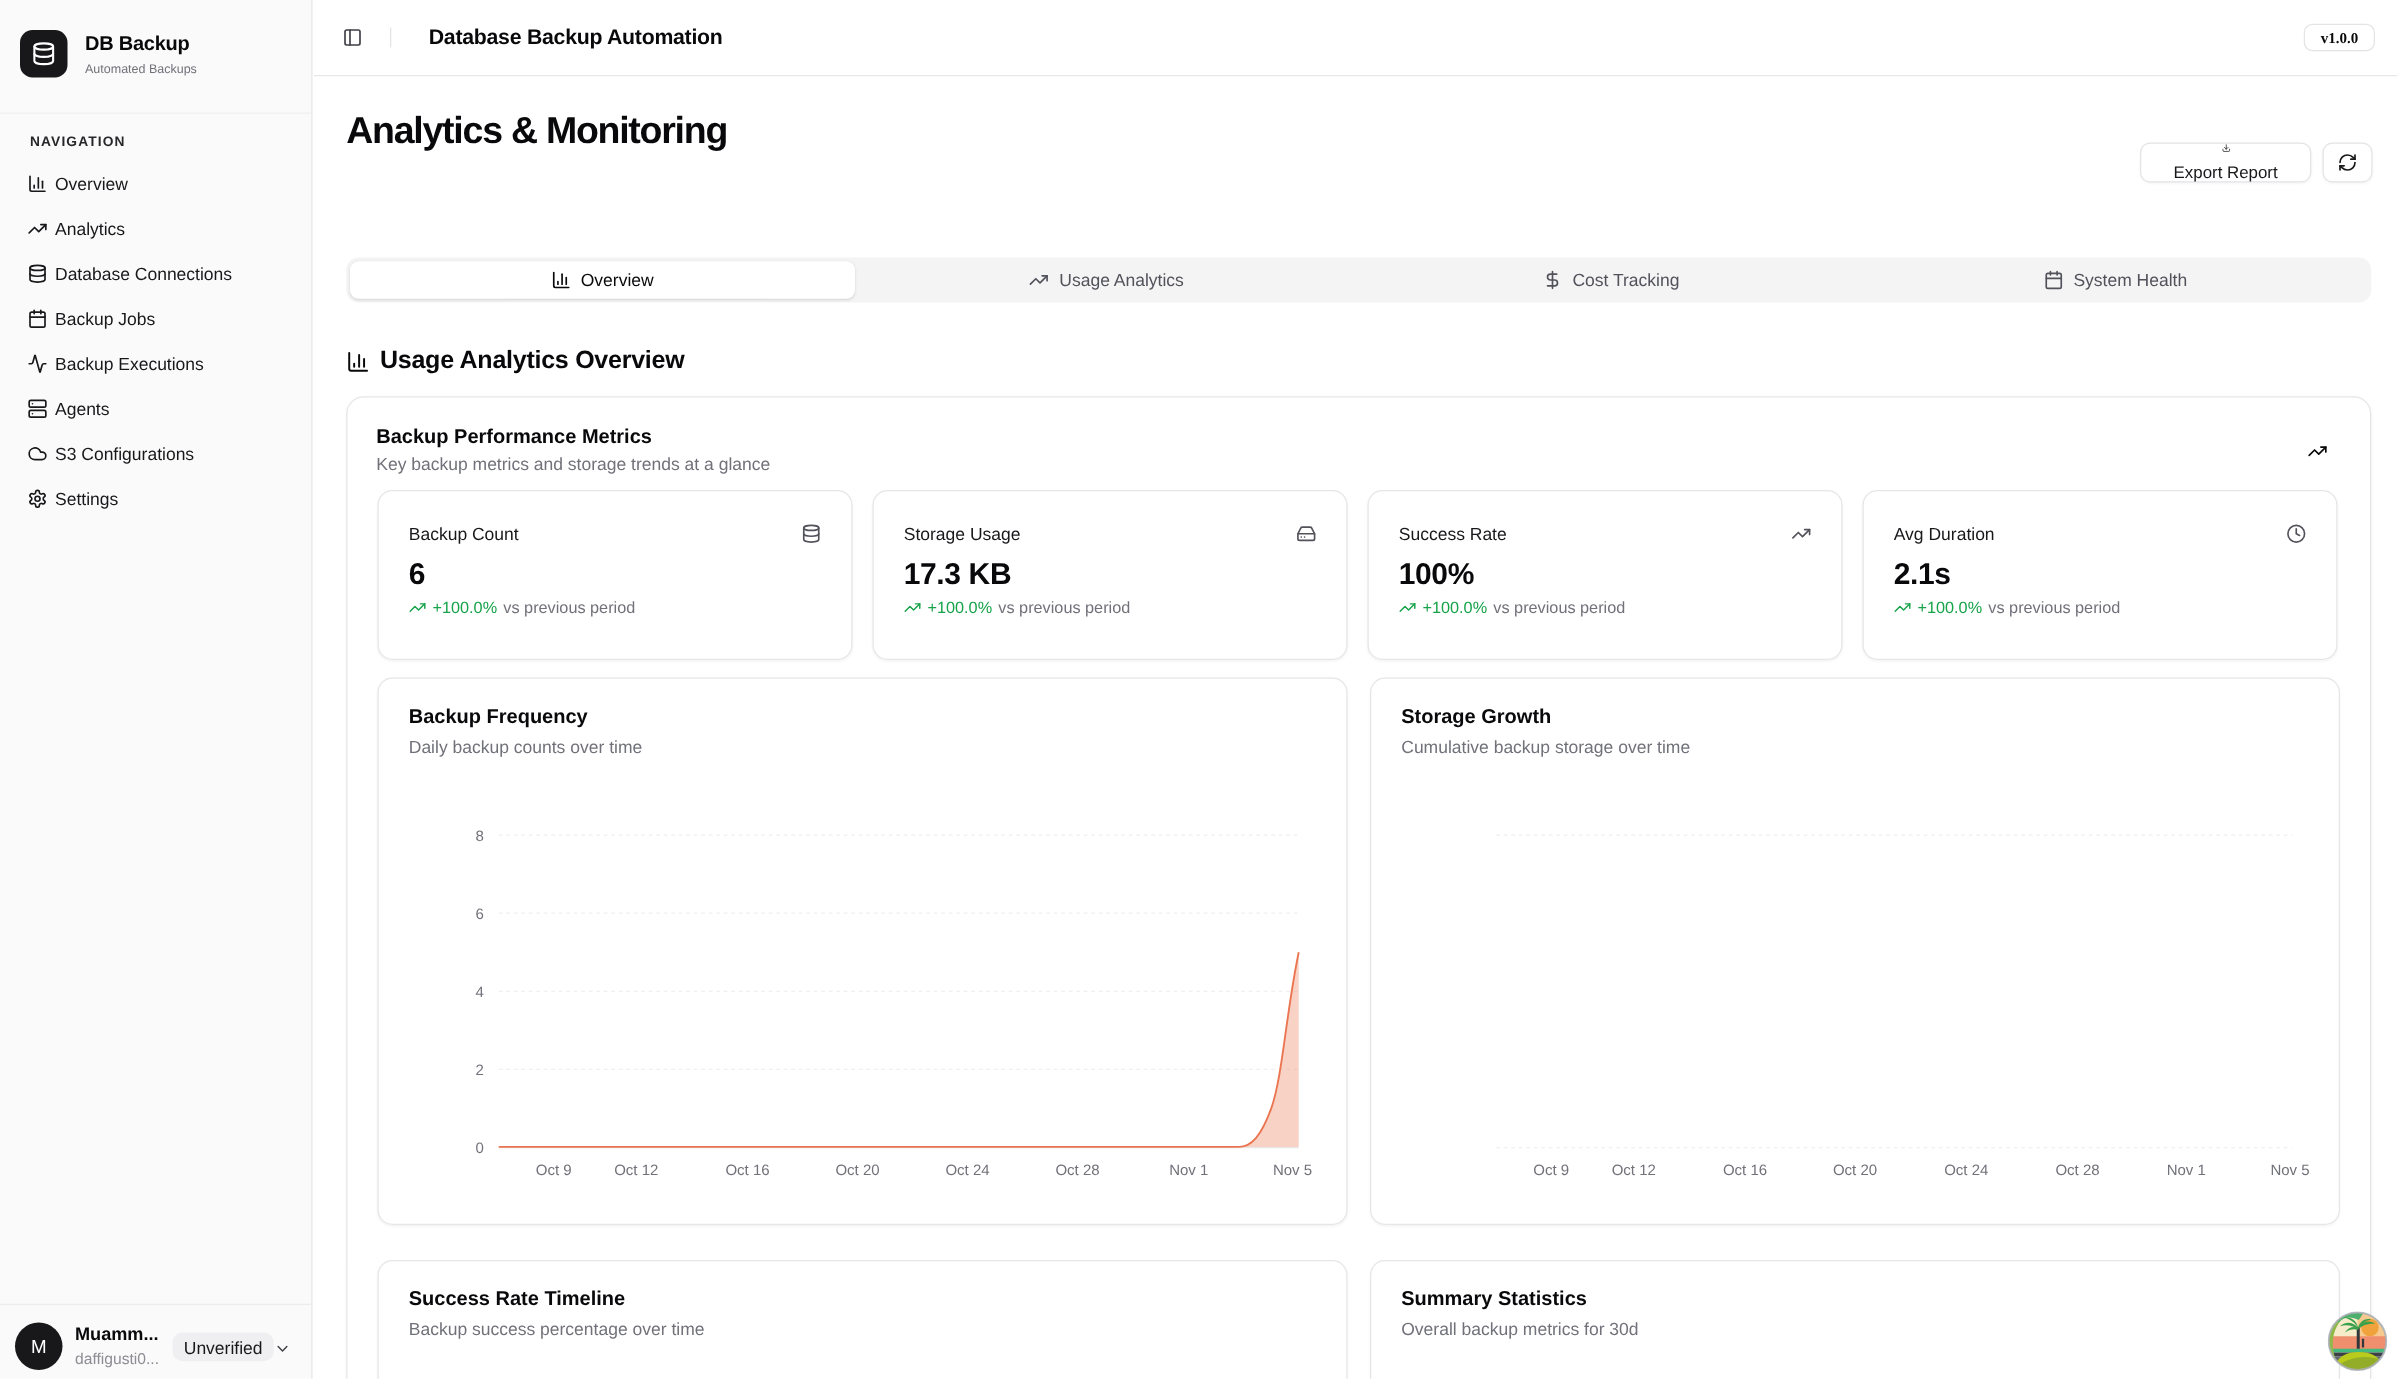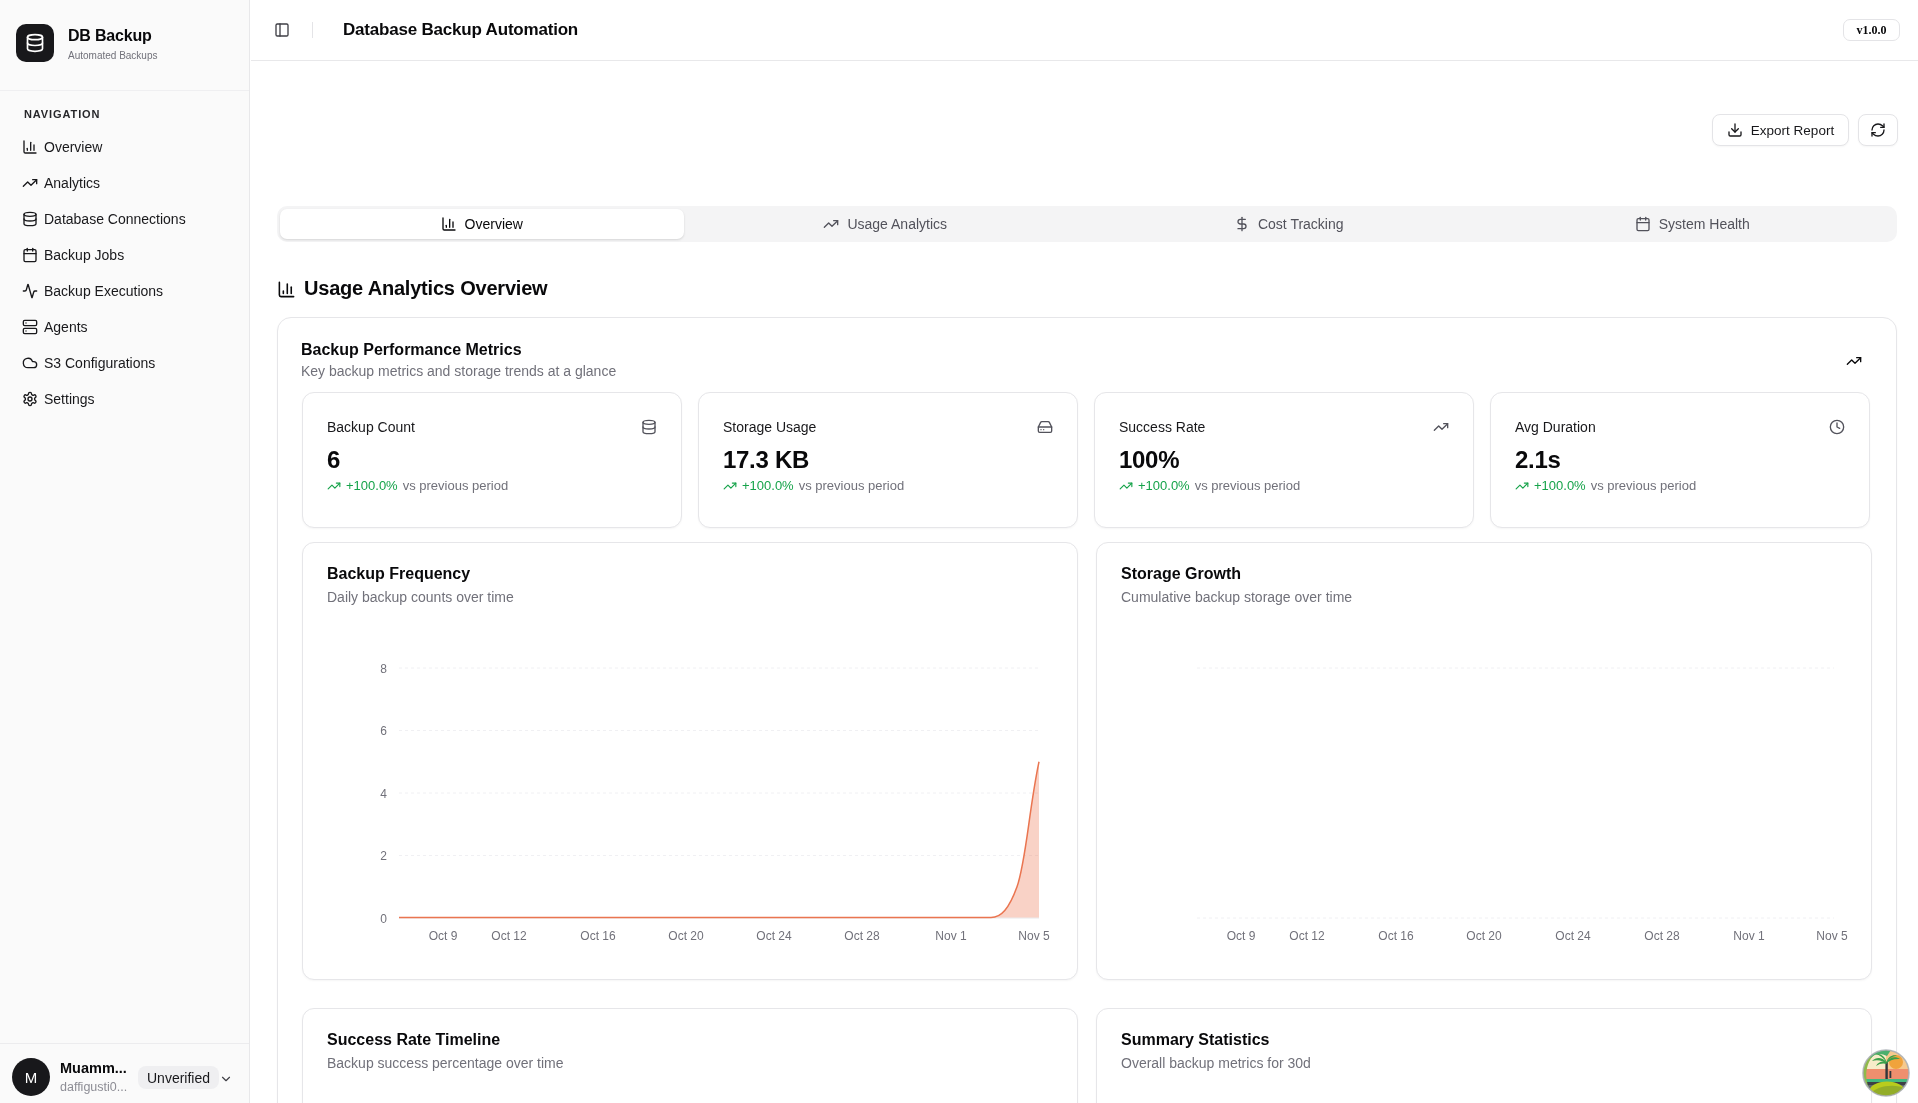--- a/index.html
+++ b/index.html
@@ -30,21 +30,21 @@
 .topbar{position:absolute;left:251px;top:0;width:1667px;height:61px;background:#fff;border-bottom:1px solid #e8e8ea;}
 .tb-toggle{position:absolute;left:23px;top:22px;color:#3f3f46;}
 .tb-sep{position:absolute;left:61px;top:22px;width:1px;height:16px;background:#e4e4e7;}
 .tb-title{position:absolute;left:56px;top:20px;font-size:17px;font-weight:700;letter-spacing:-.2px;margin-left:36px;}
 .tb-badge{position:absolute;left:1592px;top:19px;width:57px;height:22px;border:1px solid #e4e4e7;border-radius:7px;
   font-size:12px;font-weight:700;display:flex;align-items:center;justify-content:center;font-family:Liberation Serif, serif;}
 
 .h1{position:absolute;left:277px;top:88px;font-size:30px;font-weight:700;letter-spacing:-1px;}
 .pdesc{position:absolute;left:277px;top:125px;font-size:16px;line-height:26px;color:#71717a;}
 .btn{background:#fff;border:1px solid #e4e4e7;border-radius:8px;box-shadow:0 1px 2px rgba(0,0,0,.04);
-  display:flex;align-items:center;justify-content:center;color:#18181b;}
+  display:flex;align-items:center;justify-content:center;color:#18181b;flex-direction:column;}
 .btn-export{position:absolute;left:1712px;top:114px;width:137px;height:32px;gap:8px;font-size:13.5px;font-weight:500;}
 .btn-refresh{position:absolute;left:1858px;top:114px;width:40px;height:32px;}
 
 .tabs{position:absolute;left:277px;top:206px;width:1620px;height:36px;background:#f4f4f5;border-radius:10px;
   display:flex;align-items:center;padding:3px;}
 .tab{flex:1;height:30px;display:flex;align-items:center;justify-content:center;gap:8px;font-size:14px;
   color:#52525b;border-radius:7px;}
 .tab.active{background:#fff;color:#09090b;font-weight:500;box-shadow:0 1px 3px rgba(0,0,0,.08),0 1px 2px rgba(0,0,0,.06);}
 
 .sec-ico{position:absolute;left:277px;top:280px;color:#09090b;}
@@ -159,20 +159,21 @@
 <div class="topbar">
   <svg class="ic tb-toggle" width="16" height="16" viewBox="0 0 24 24">
         <rect width="18" height="18" x="3" y="3" rx="2"></rect>
         <path d="M9 3v18"></path>
       </svg>
   <div class="tb-sep"></div>
   <div class="tb-title">Database Backup Automation</div>
   <div class="tb-badge">v1.0.0</div>
 </div>
 
+<div class="h1">Analytics &amp; Monitoring</div>
 <div class="btn btn-export">
   <svg class="ic" width="16" height="16" viewBox="0 0 24 24">
         <path d="M21 15v4a2 2 0 0 1-2 2H5a2 2 0 0 1-2-2v-4"></path>
         <polyline points="7 10 12 15 17 10"></polyline>
         <line x1="12" x2="12" y1="15" y2="3"></line>
       </svg>
   <span>Export Report</span>
 </div>
 <div class="btn btn-refresh">
   <svg class="ic" width="16" height="16" viewBox="0 0 24 24">

